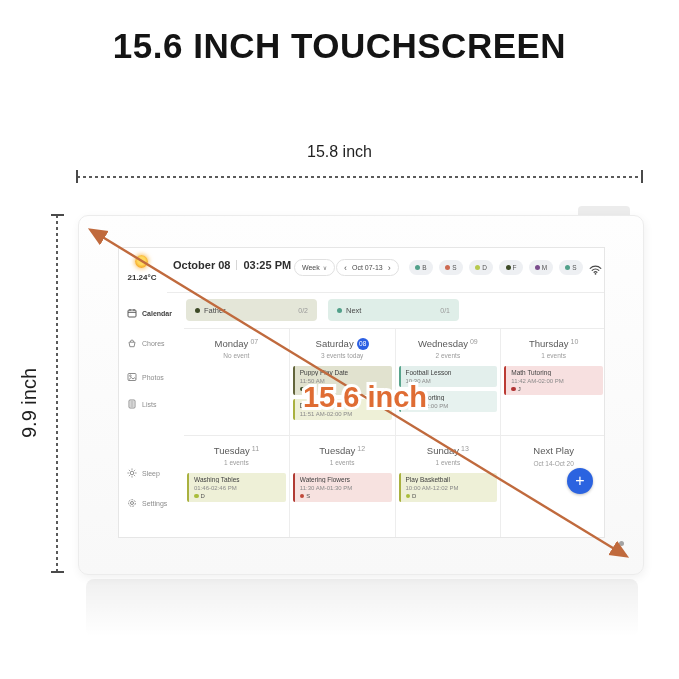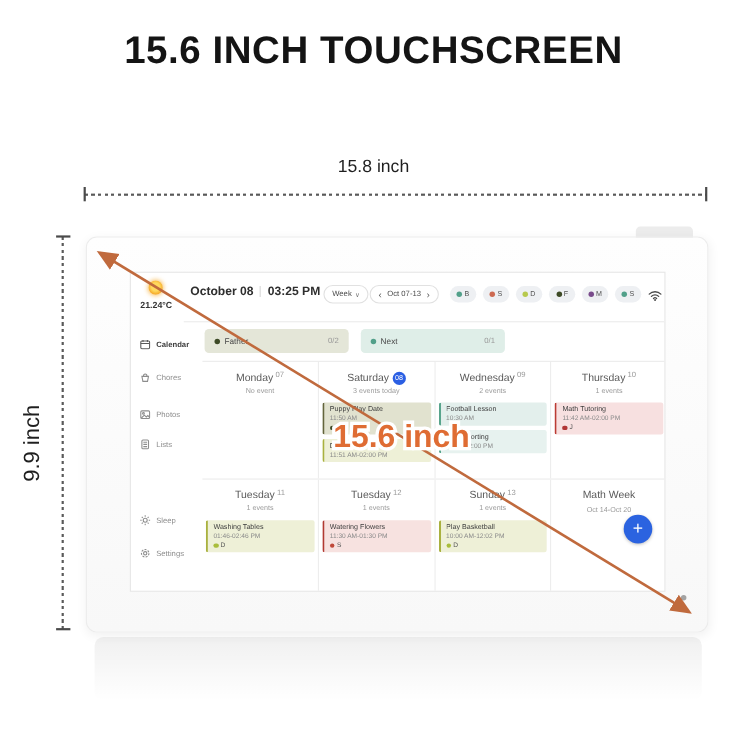--- a/index.html
+++ b/index.html
@@ -340,21 +340,21 @@
               <div class="ev-title">Play Basketball</div>
               <div class="ev-time">10:00 AM-12:02 PM</div>
               <div class="ev-who">
                   <span class="dot" style="background-color: rgb(169, 189, 60);"></span>
                   <span class="ltr">D</span>
                 </div>
             </div>
           </div>
         </div>
         <div class="day-col">
-          <div class="day-head"><span class="day-name">Math Week</span></div>
+          <div class="day-head"><span class="day-name">Next Play</span></div>
           <div class="nw-range">Oct 14-Oct 20</div>
           <div class="add-btn" style="background-color: rgb(43, 99, 224);"></div>
         </div>
       </div>
     </div>
   </div>
 
   <div class="camera-dot"></div>
 
   <svg class="arrow-overlay" width="679" height="679" viewBox="0 0 679 679">

